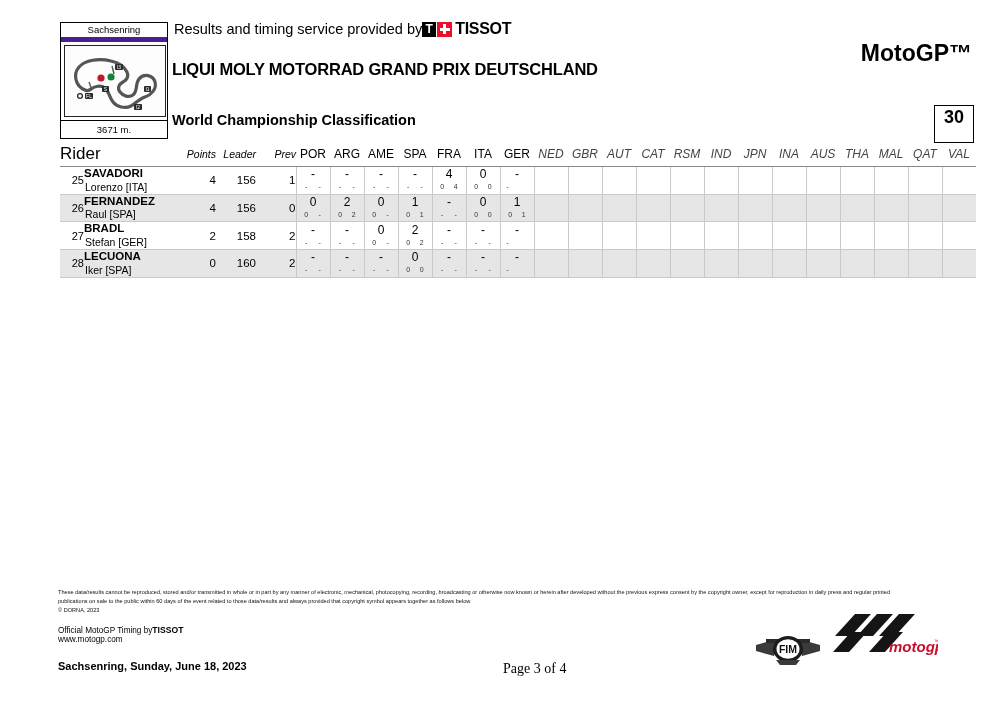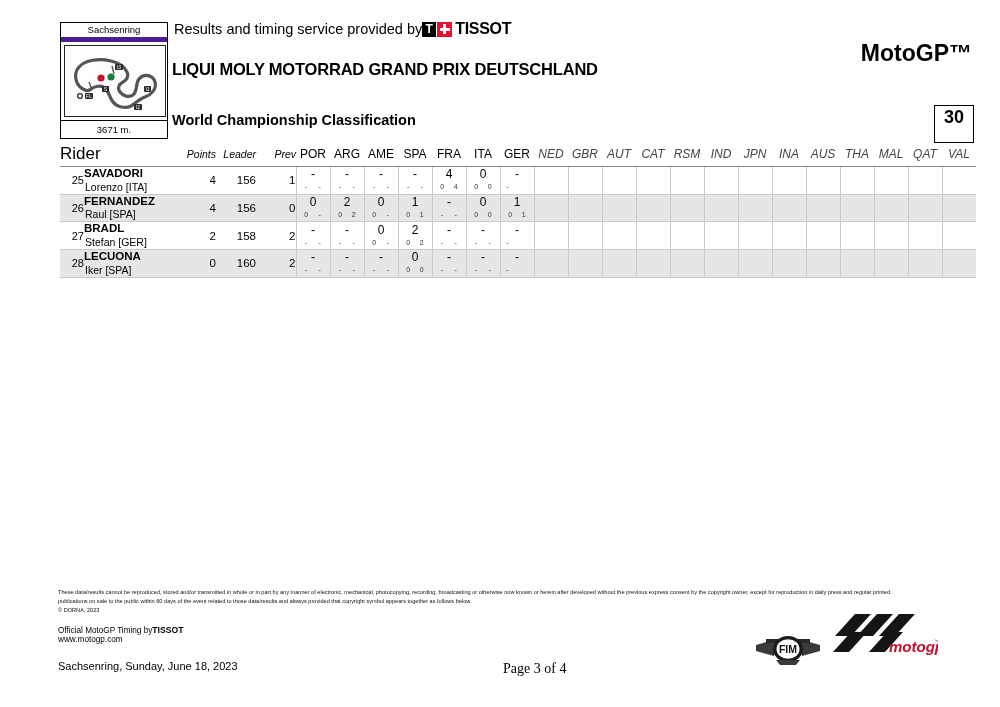--- a/index.html
+++ b/index.html
@@ -266,21 +266,21 @@
   #official-line b { font-size: 8.6px; }
   #web-line {
     position: absolute;
     left: 58px; top: 635px;
     font-size: 8.2px;
   }
   #venue-date {
     position: absolute;
     left: 58px; top: 660px;
     font-size: 11px;
-    font-weight: normal;
+    font-weight: bold;
   }
   #page-no {
     position: absolute;
     left: 503px; top: 661px;
     font-size: 14px;
     font-family: Liberation Serif, serif;
   }
 
   #fim-logo  { position: absolute; left: 752px; top: 630px; }
   #motogp-logo { position: absolute; left: 833px; top: 612px; }

